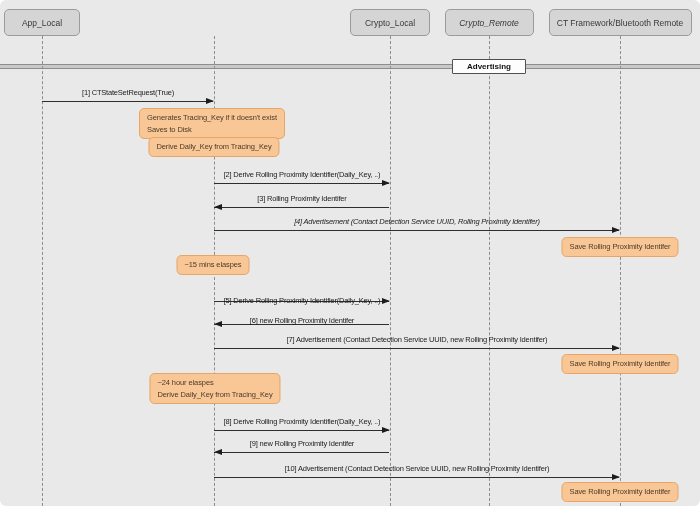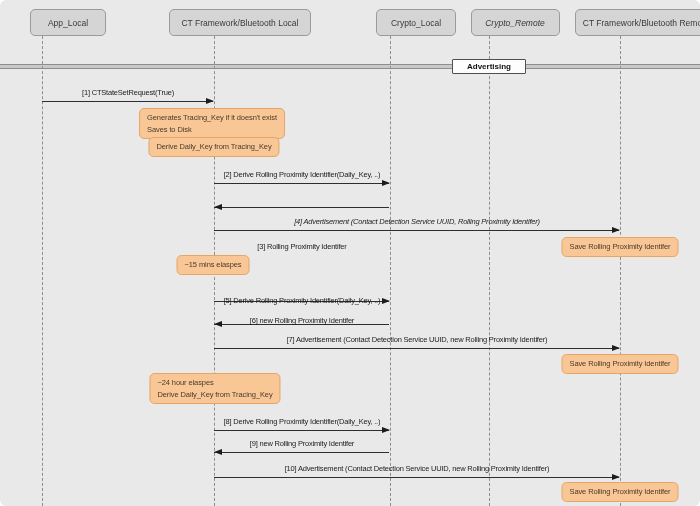--- a/index.html
+++ b/index.html
@@ -4,21 +4,21 @@
 <style>
   html,body{margin:0;padding:0;background:#ffffff;}
   .stage{
     position:relative;width:700px;height:506px;background:#e9e9e9;
     border-radius:6px;overflow:hidden;
     font-family:"Liberation Sans", sans-serif;
   }
   .pbox{
     position:absolute;background:#d5d5d5;border:1px solid #9b9b9b;border-radius:5px;
     display:flex;align-items:center;justify-content:center;
-    font-size:8.5px;color:#383838;box-sizing:border-box;text-align:center;margin-left:26px;
+    font-size:8.5px;color:#383838;box-sizing:border-box;text-align:center;
   }
   .lifeline{position:absolute;width:0;border-left:1px dashed #8d8d8d;}
   .sep-band{
     position:absolute;left:0;width:700px;height:5px;background:#c9c9c9;
     border-top:1px solid #8e8e8e;border-bottom:1px solid #8e8e8e;box-sizing:border-box;
   }
   .sep-label{
     position:absolute;transform:translateX(-50%);background:#fdfdfd;
     border:1px solid #4f4f4f;font-weight:bold;font-size:8px;color:#111;
     padding:2px 14px;border-radius:1px;white-space:nowrap;z-index:5;
@@ -43,44 +43,41 @@
 <body>
 
 <div class="stage">
   <div class="sep-band" style="top: 64px;"></div>
   <div class="sep-label" style="left: 489px; top: 59px;">Advertising</div>
 <div class="lifeline" style="left: 42px; top: 36px; height: 470px;"></div>
     <div class="pbox" style="left: 4px; top: 9px; width: 76px; height: 27px;">
       <span>App_Local</span>
     </div>
     <div class="lifeline" style="left: 214px; top: 36px; height: 470px;"></div>
-    <div class="pbox" style="left: 143px; top: 9px; width: 142px; height: 27px;">
-      <span>CT Framework/Bluetooth Local</span>
-    </div>
     <div class="lifeline" style="left: 390px; top: 36px; height: 470px;"></div>
     <div class="pbox" style="left: 350px; top: 9px; width: 80px; height: 27px;">
       <span>Crypto_Local</span>
     </div>
     <div class="lifeline" style="left: 489px; top: 36px; height: 470px;"></div>
     <div class="pbox" style="left: 444.5px; top: 9px; width: 89px; height: 27px; font-style: italic;">
       <span>Crypto_Remote</span>
     </div>
     <div class="lifeline" style="left: 620px; top: 36px; height: 470px;"></div>
     <div class="pbox" style="left: 548.5px; top: 9px; width: 143px; height: 27px;">
       <span>CT Framework/Bluetooth Remote</span>
     </div>
     <div class="msg-line" style="left: 42px; top: 101px; width: 171px;"></div>
     <div class="arrow-head arrow-right" style="top: 98px; left: 206px;"></div>
     <div class="msg-label" style="left: 128px; top: 88px;">[1] CTStateSetRequest(True)</div>
     <div class="msg-line" style="left: 214px; top: 183px; width: 175px;"></div>
     <div class="arrow-head arrow-right" style="top: 180px; left: 382px;"></div>
     <div class="msg-label" style="left: 302px; top: 170px;">[2] Derive Rolling Proximity Identifier(Daily_Key, ..)</div>
     <div class="msg-line" style="left: 214px; top: 207px; width: 175px;"></div>
     <div class="arrow-head arrow-left" style="top: 204px; left: 214px;"></div>
-    <div class="msg-label" style="left: 302px; top: 194px; margin-top: 48px;">[3] Rolling Proximity Identifer</div>
+    <div class="msg-label" style="left: 302px; top: 194px;">[3] Rolling Proximity Identifer</div>
     <div class="msg-line" style="left: 214px; top: 230px; width: 405px;"></div>
     <div class="arrow-head arrow-right" style="top: 227px; left: 612px;"></div>
     <div class="msg-label" style="left: 417px; top: 217px; font-style: italic;">[4] Advertisement (Contact Detection Service UUID, Rolling Proximity Identifer)</div>
     <div class="msg-line" style="left: 214px; top: 301px; width: 175px;"></div>
     <div class="arrow-head arrow-right" style="top: 298px; left: 382px;"></div>
     <div class="msg-label" style="left: 302px; top: 288px; margin-top: 8px;">[5] Derive Rolling Proximity Identifier(Daily_Key, ..)</div>
     <div class="msg-line" style="left: 214px; top: 324px; width: 175px;"></div>
     <div class="arrow-head arrow-left" style="top: 321px; left: 214px;"></div>
     <div class="msg-label" style="left: 302px; top: 316px;">[6] new Rolling Proximity Identifer</div>
     <div class="msg-line" style="left: 214px; top: 348px; width: 405px;"></div>

